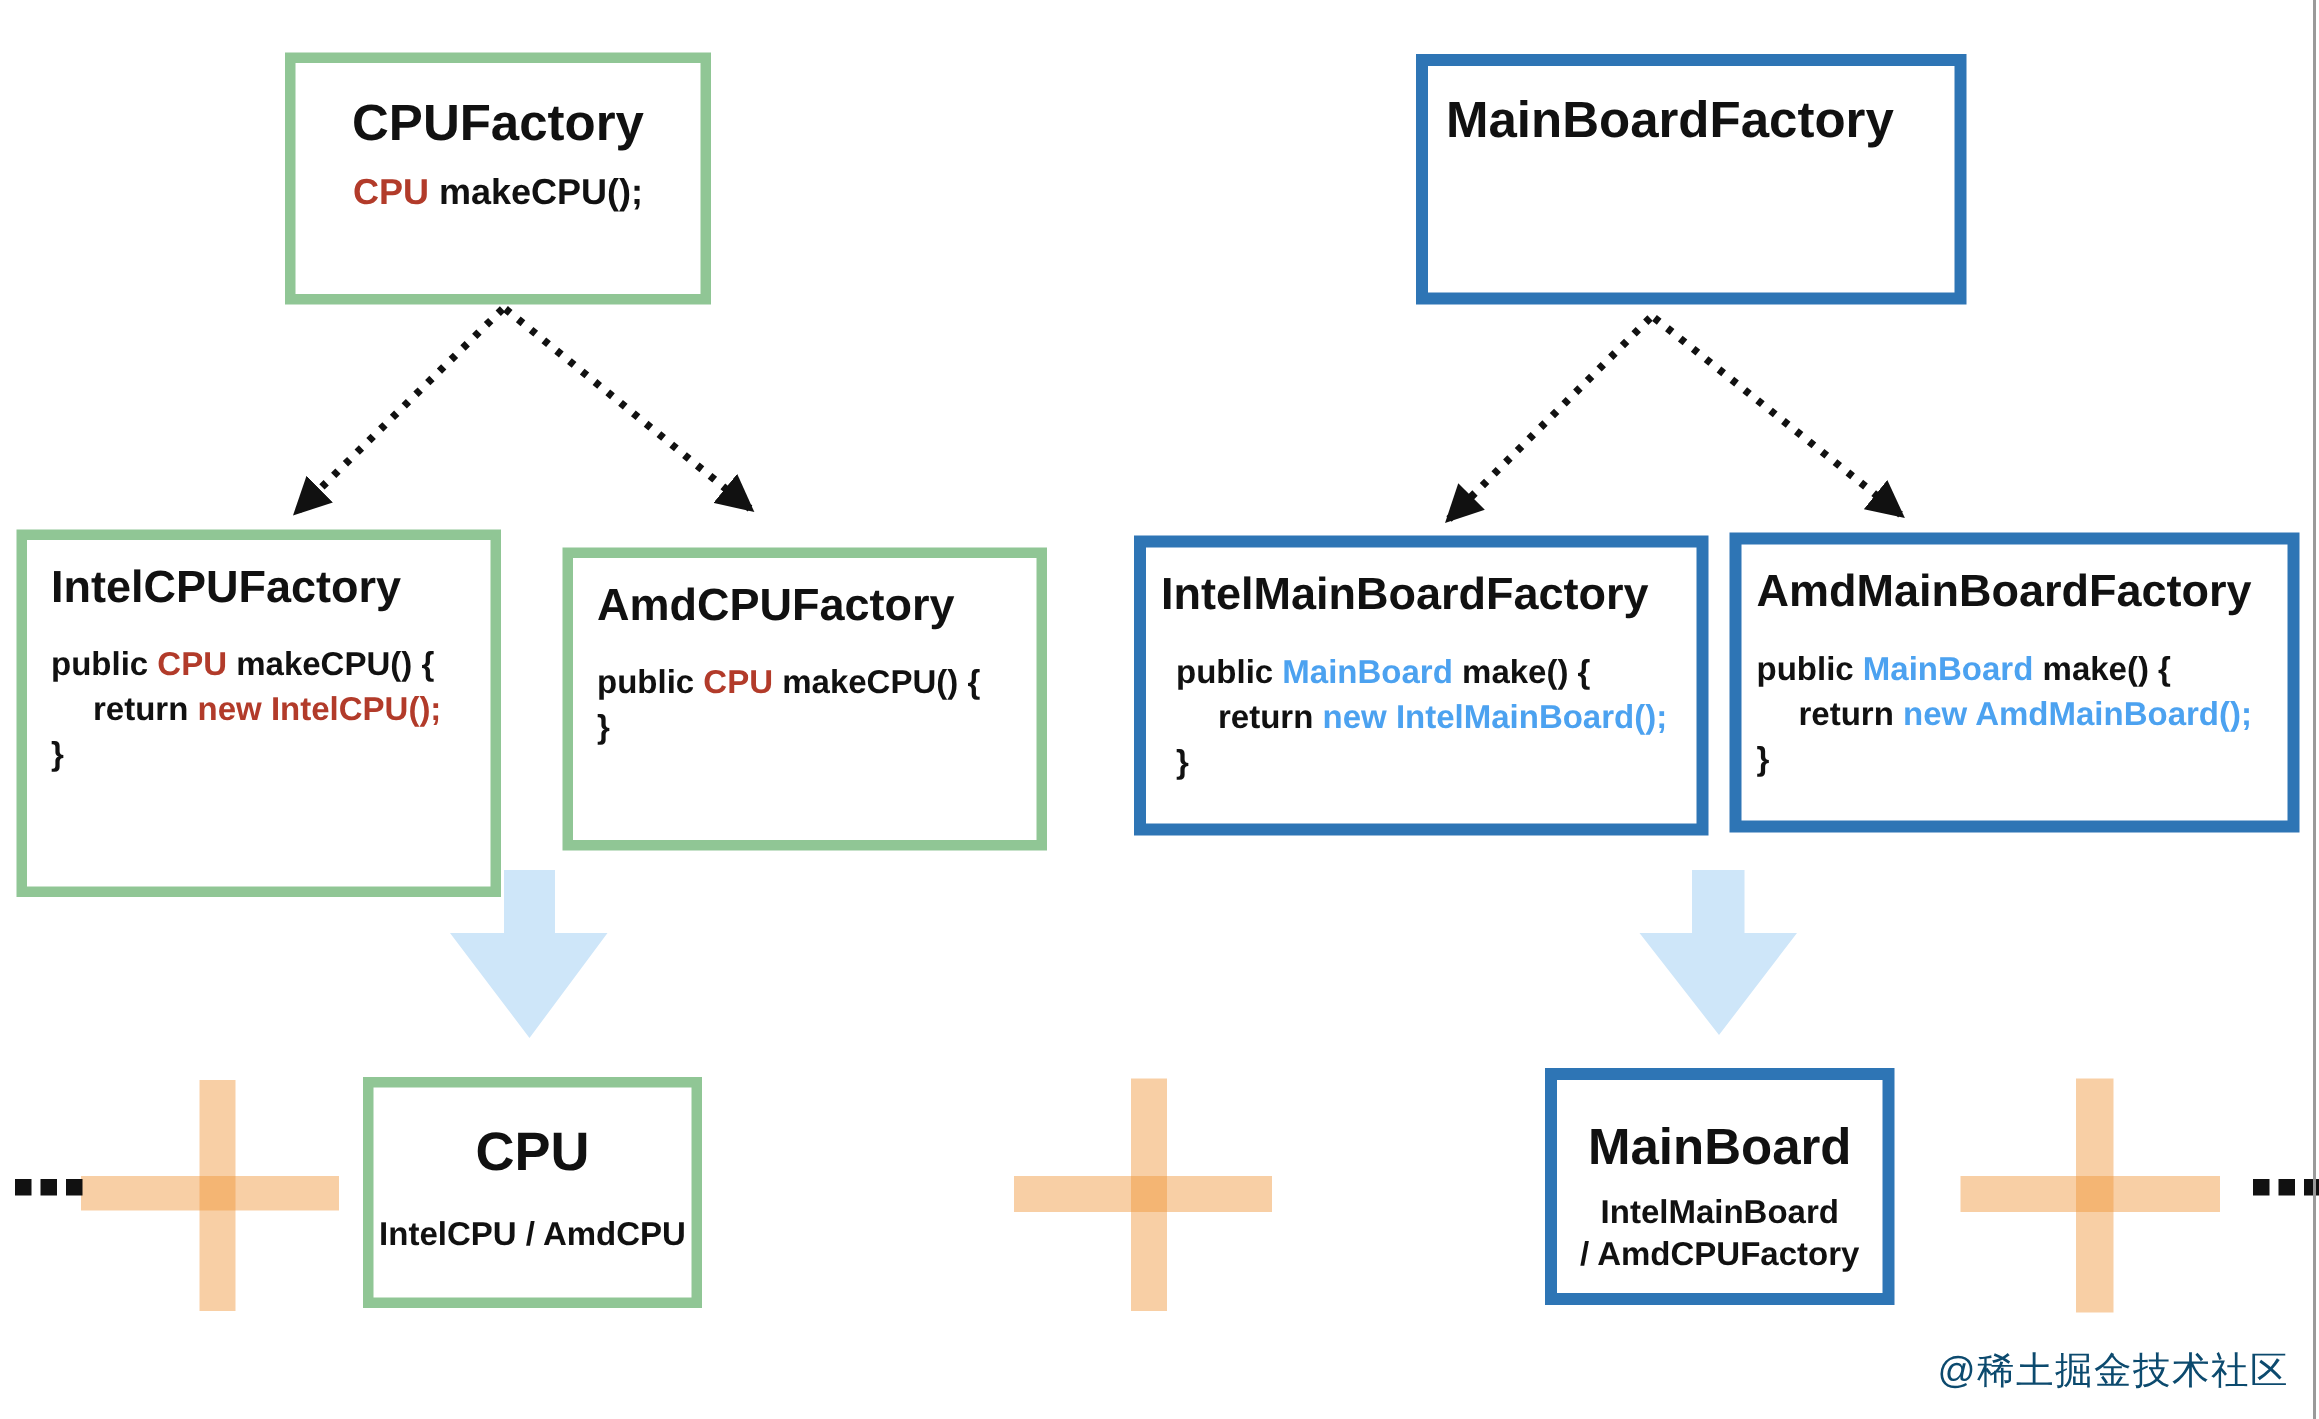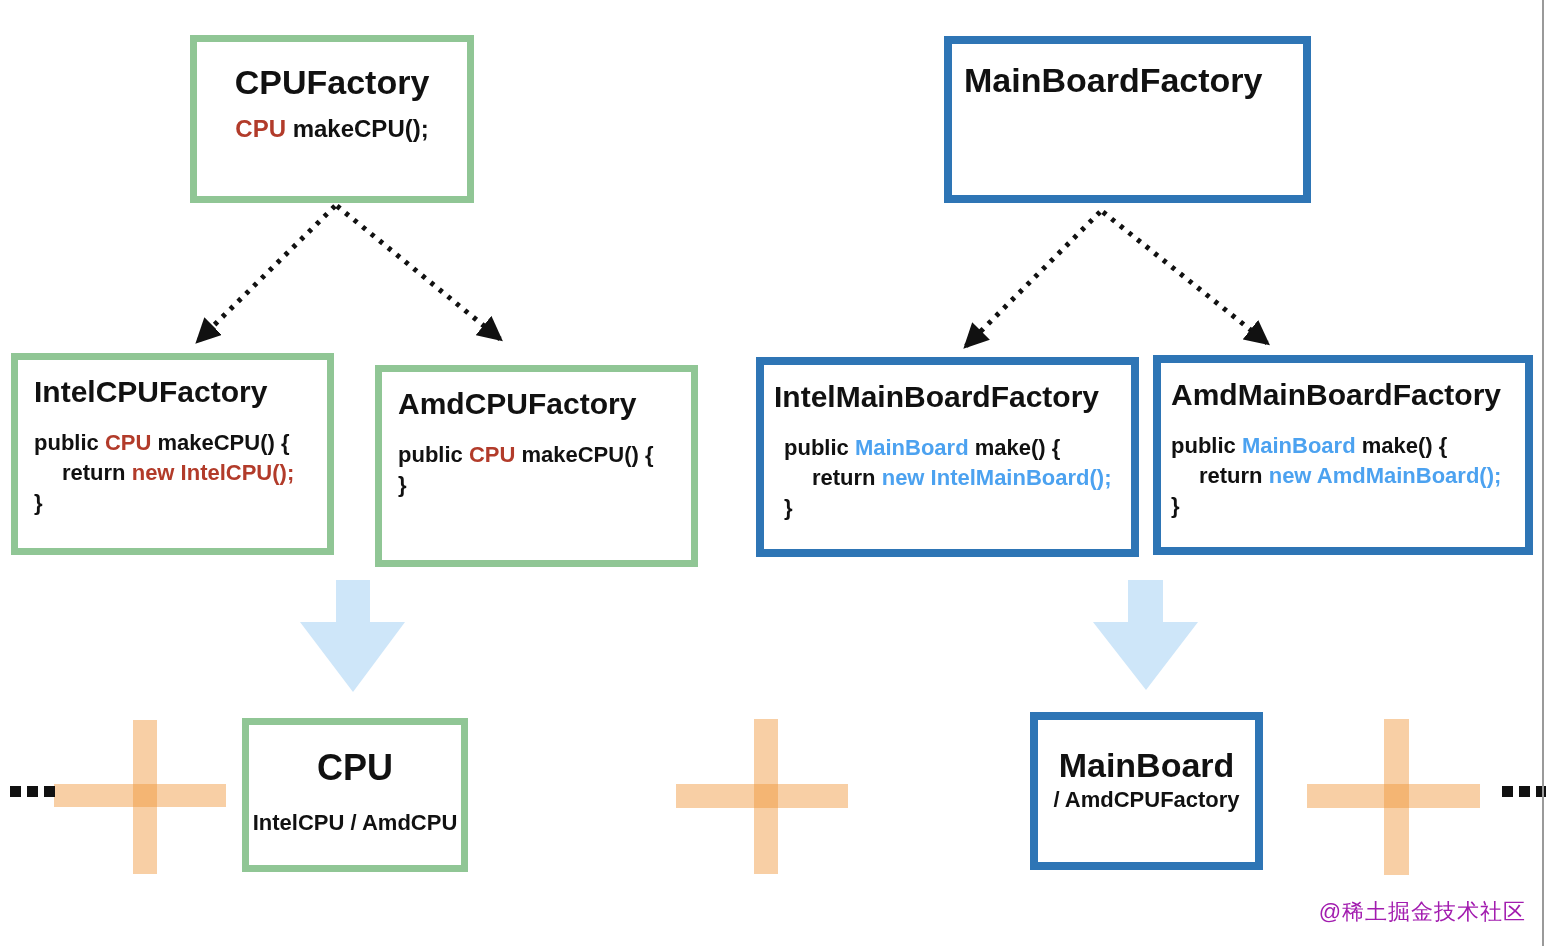--- a/index.html
+++ b/index.html
@@ -32,21 +32,21 @@
   .layer{position:absolute;left:0;top:0;pointer-events:none;}
 
   
   .plusbar{position:absolute;background:rgba(240,148,55,0.45);}
 
   
   .ellipsis{position:absolute;display:flex;gap:6px;}
   .dot{width:11px;height:11px;background:#111;display:inline-block;}
   .sr{position:absolute;width:1px;height:1px;overflow:hidden;clip:rect(0 0 0 0);white-space:nowrap;}
 
-  .watermark{position:absolute;right:20px;top:897px;font-size:22px;letter-spacing:1px;color:#a21caf;font-weight:400;}
+  .watermark{position:absolute;right:20px;top:897px;font-size:25px;letter-spacing:1px;color:#0c4a6e;font-weight:400;}
   .edge-line{position:absolute;left:1542px;top:0;width:2px;height:946px;background:#9a9a9a;}
 </style>
 </head>
 <body>
 
 <svg class="layer" width="1546" height="946" viewBox="0 0 1546 946">
   <defs>
     <marker id="ah" viewBox="0 0 10 10" refX="8.5" refY="5" markerUnits="userSpaceOnUse" markerWidth="25" markerHeight="25" orient="auto">
       <path d="M0,0 L10,5 L0,10 z" fill="#111"></path>
     </marker>
@@ -88,21 +88,21 @@
 
 <div class="cbox gborder center" style="left:190px;top:35px;width:284px;height:168px;">
   <div class="top-title">CPUFactory</div>
   <div class="top-method"><span class="red">CPU</span><span> makeCPU();</span></div>
 </div>
 
 <div class="cbox bborder left" style="left:944px;top:36px;width:367px;height:167px;padding-left:12px;">
   <div class="top-title" style="margin-top:16px;">MainBoardFactory</div>
 </div>
 
-<div class="cbox gborder left" style="left:11px;top:353px;width:323px;height:202px;padding-left:16px;">
+<div class="cbox gborder left" style="left:11px;top:353px;width:323px;height:245px;padding-left:16px;">
   <div class="mid-title">IntelCPUFactory</div>
   <div class="code">
     <div><span>public </span><span class="red">CPU</span><span> makeCPU() {</span></div>
     <div class="indent"><span>return </span><span class="red">new IntelCPU();</span></div>
     <div><span>}</span></div>
   </div>
 </div>
 
 <div class="cbox gborder left" style="left:375px;top:353px;width:323px;height:202px;padding-left:16px;margin-top:12px;">
   <div class="mid-title">AmdCPUFactory</div>
@@ -130,17 +130,18 @@
   </div>
 </div>
 
 <div class="cbox gborder center" style="left:242px;top:718px;width:226px;height:154px;">
   <div class="prod-title" style="margin-top:22px;">CPU</div>
   <div class="prod-sub" style="margin-top:20px;">IntelCPU / AmdCPU</div>
 </div>
 
 <div class="cbox bborder center" style="left:1030px;top:712px;width:233px;height:158px;">
   <div class="prod-title" style="margin-top:24px;font-size:34px;">MainBoard</div>
+  <div class="prod-sub" style="margin-top:8px;">IntelMainBoard</div>
   <div class="prod-sub">/ AmdCPUFactory</div>
 </div>
 
 <div class="watermark">@稀土掘金技术社区</div>
 <div class="edge-line"></div>
 
 </body></html>

